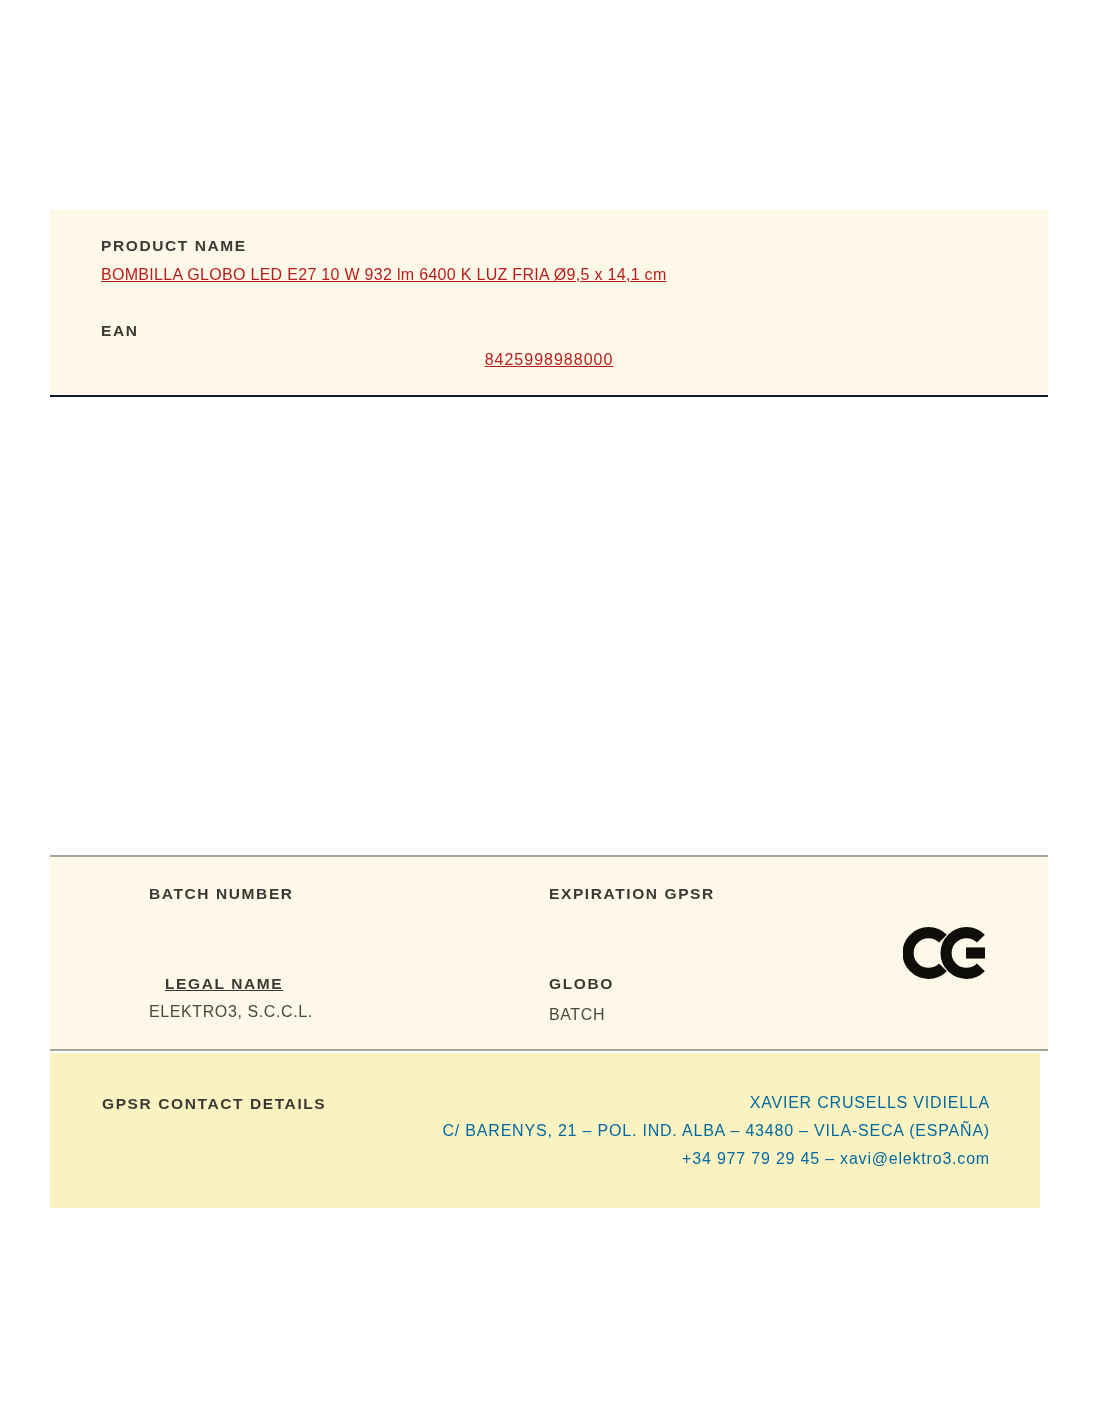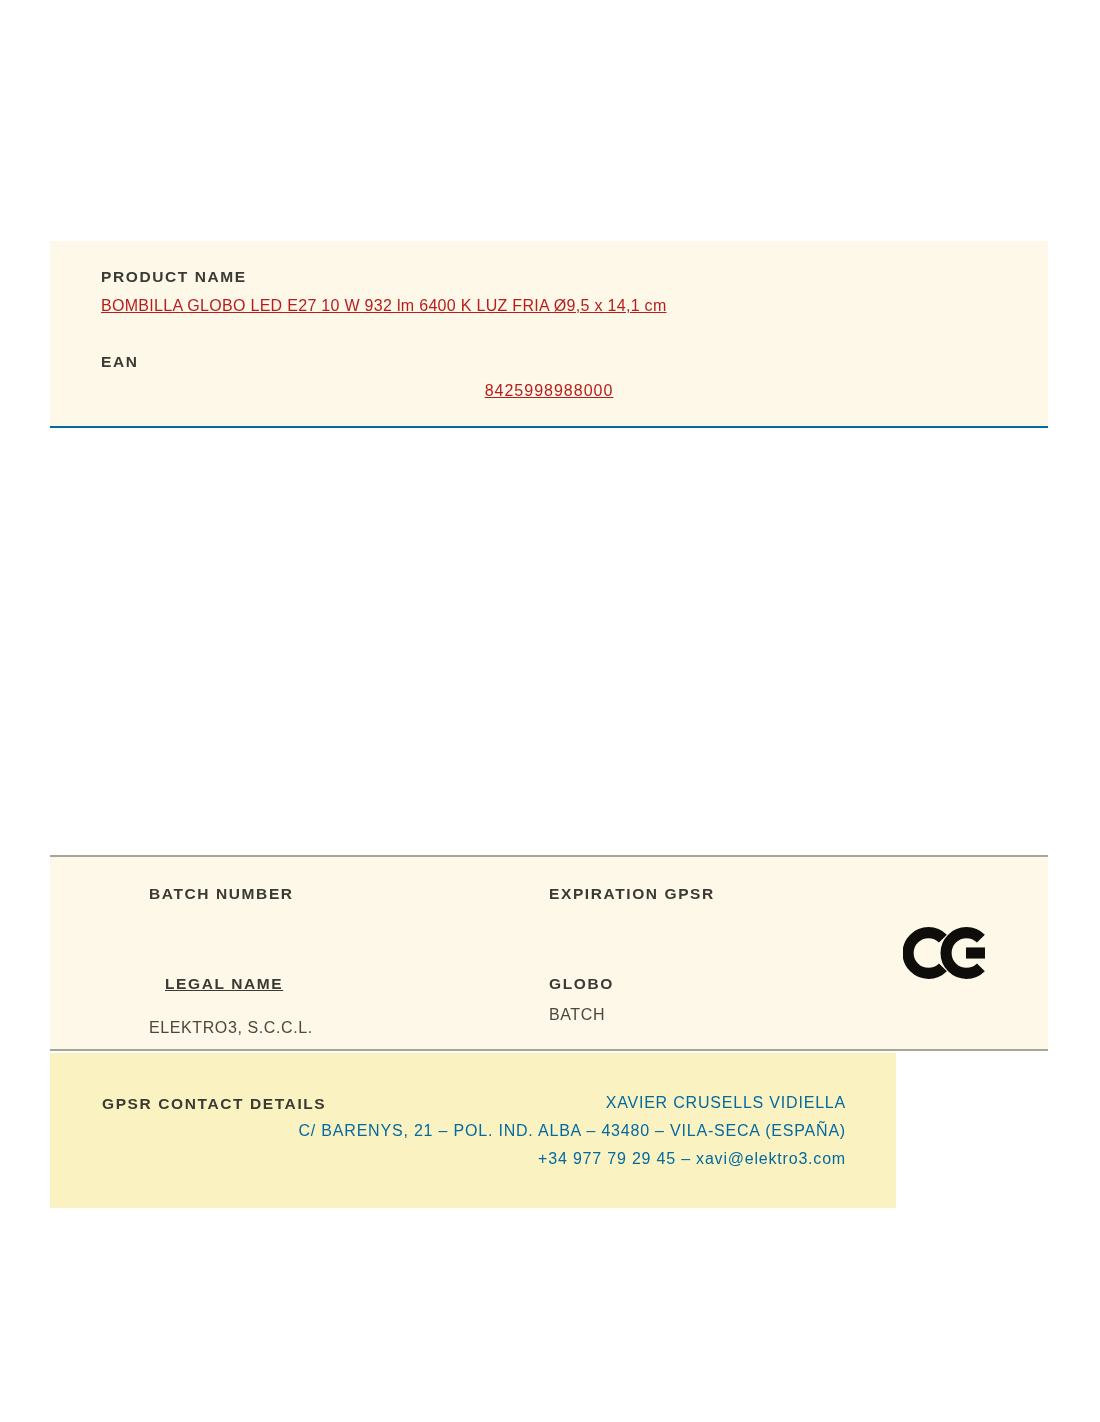--- a/index.html
+++ b/index.html
@@ -15,23 +15,22 @@
   }
 
   
   .section-product {
     position: absolute;
     left: 50px;
     top: 210px;
     width: 998px;
     height: 187px;
     background: #fdf8e8;
-    border-bottom: 2px solid #0369a1;
+    border-bottom: 2px solid #0f172a;
     padding: 27px 51px 0 51px;
-    margin-top: 31px;
   }
   .field-label {
     font-size: 15.5px;
     font-weight: bold;
     letter-spacing: 1.6px;
     color: #3a3933;
   }
   .field-value {
     margin-top: 11px;
     font-size: 16px;
@@ -65,37 +64,37 @@
     color: #3a3933;
   }
   .cell-value {
     font-size: 16px;
     letter-spacing: 0.6px;
     color: #4a4840;
   }
   .pos-batch       { left: 99px;  top: 28px; }
   .pos-expiration  { left: 499px; top: 28px; }
   .pos-legal       { left: 115px;  top: 118px; text-decoration: underline; }
-  .pos-legal-val   { left: 99px;  top: 162px; }
+  .pos-legal-val   { left: 99px;  top: 146px; }
   .pos-origin      { left: 499px; top: 118px; }
   .pos-origin-val  { left: 499px; top: 149px; }
   .ce-mark {
     position: absolute;
     top: 66px;
     right: 57px;
     width: 88px;
     height: 60px;
   }
 
   
   .section-gpsr {
     position: absolute;
     left: 50px;
     top: 1053px;
-    width: 846px;
+    width: 990px;
     height: 155px;
     background: #fbf2c2;
   }
   .gpsr-label {
     position: absolute;
     left: 52px;
     top: 42px;
     font-size: 15.5px;
     font-weight: bold;
     letter-spacing: 1.6px;

